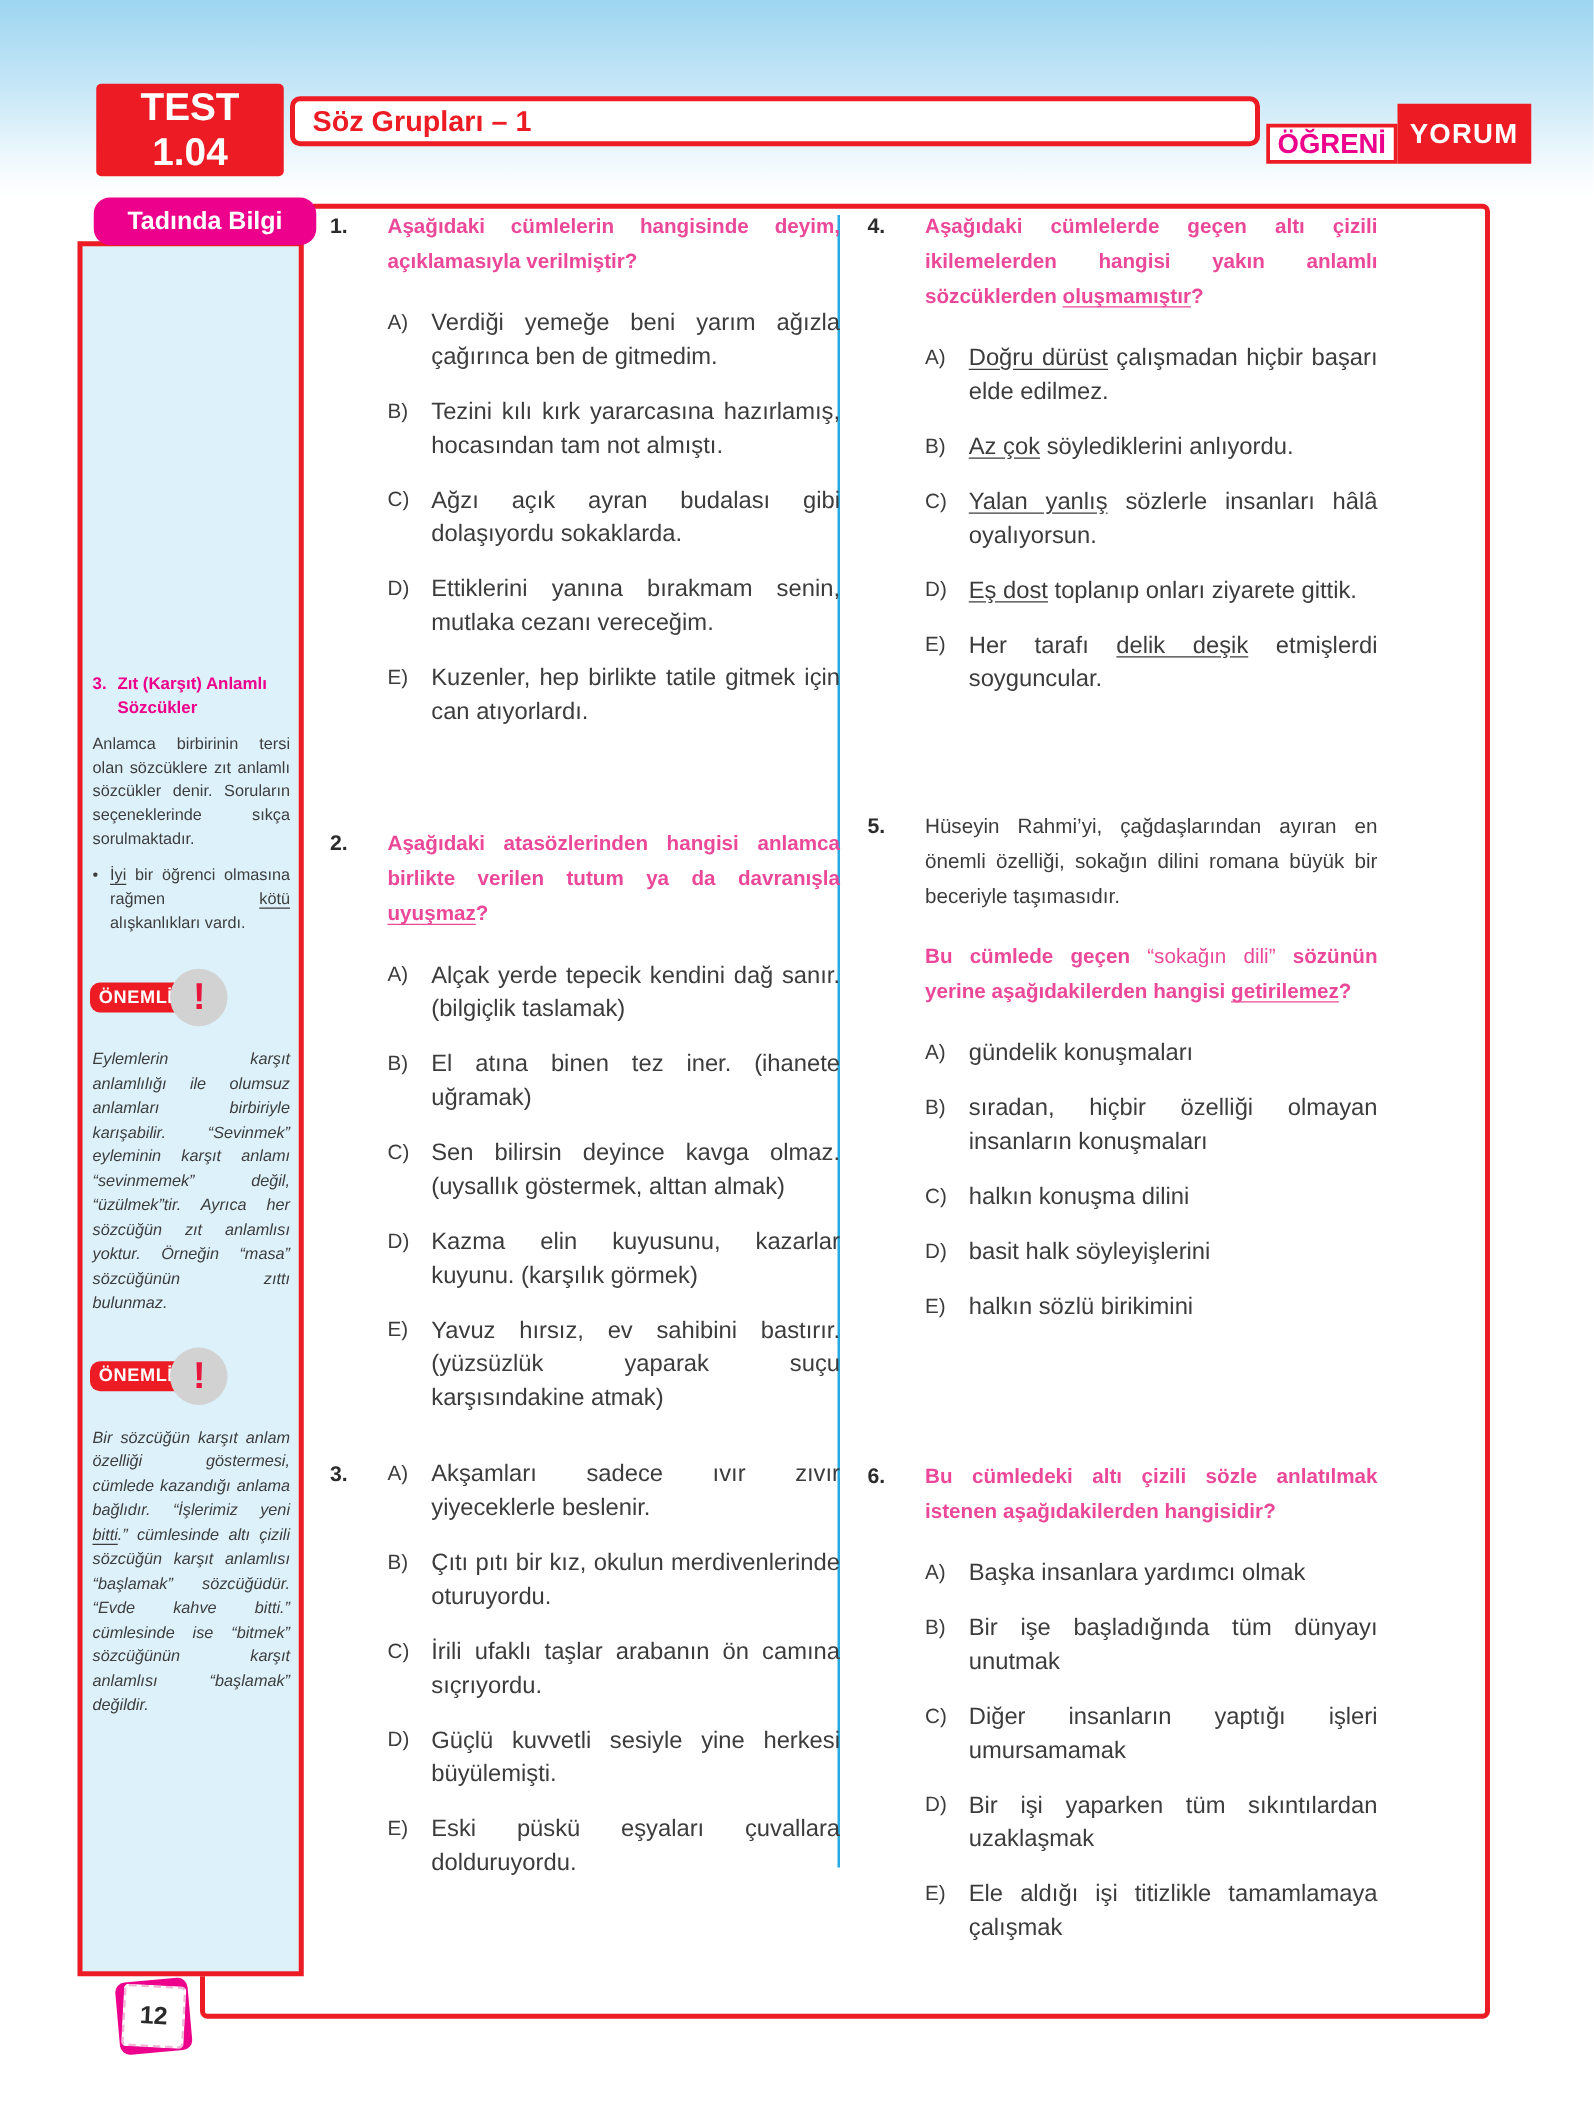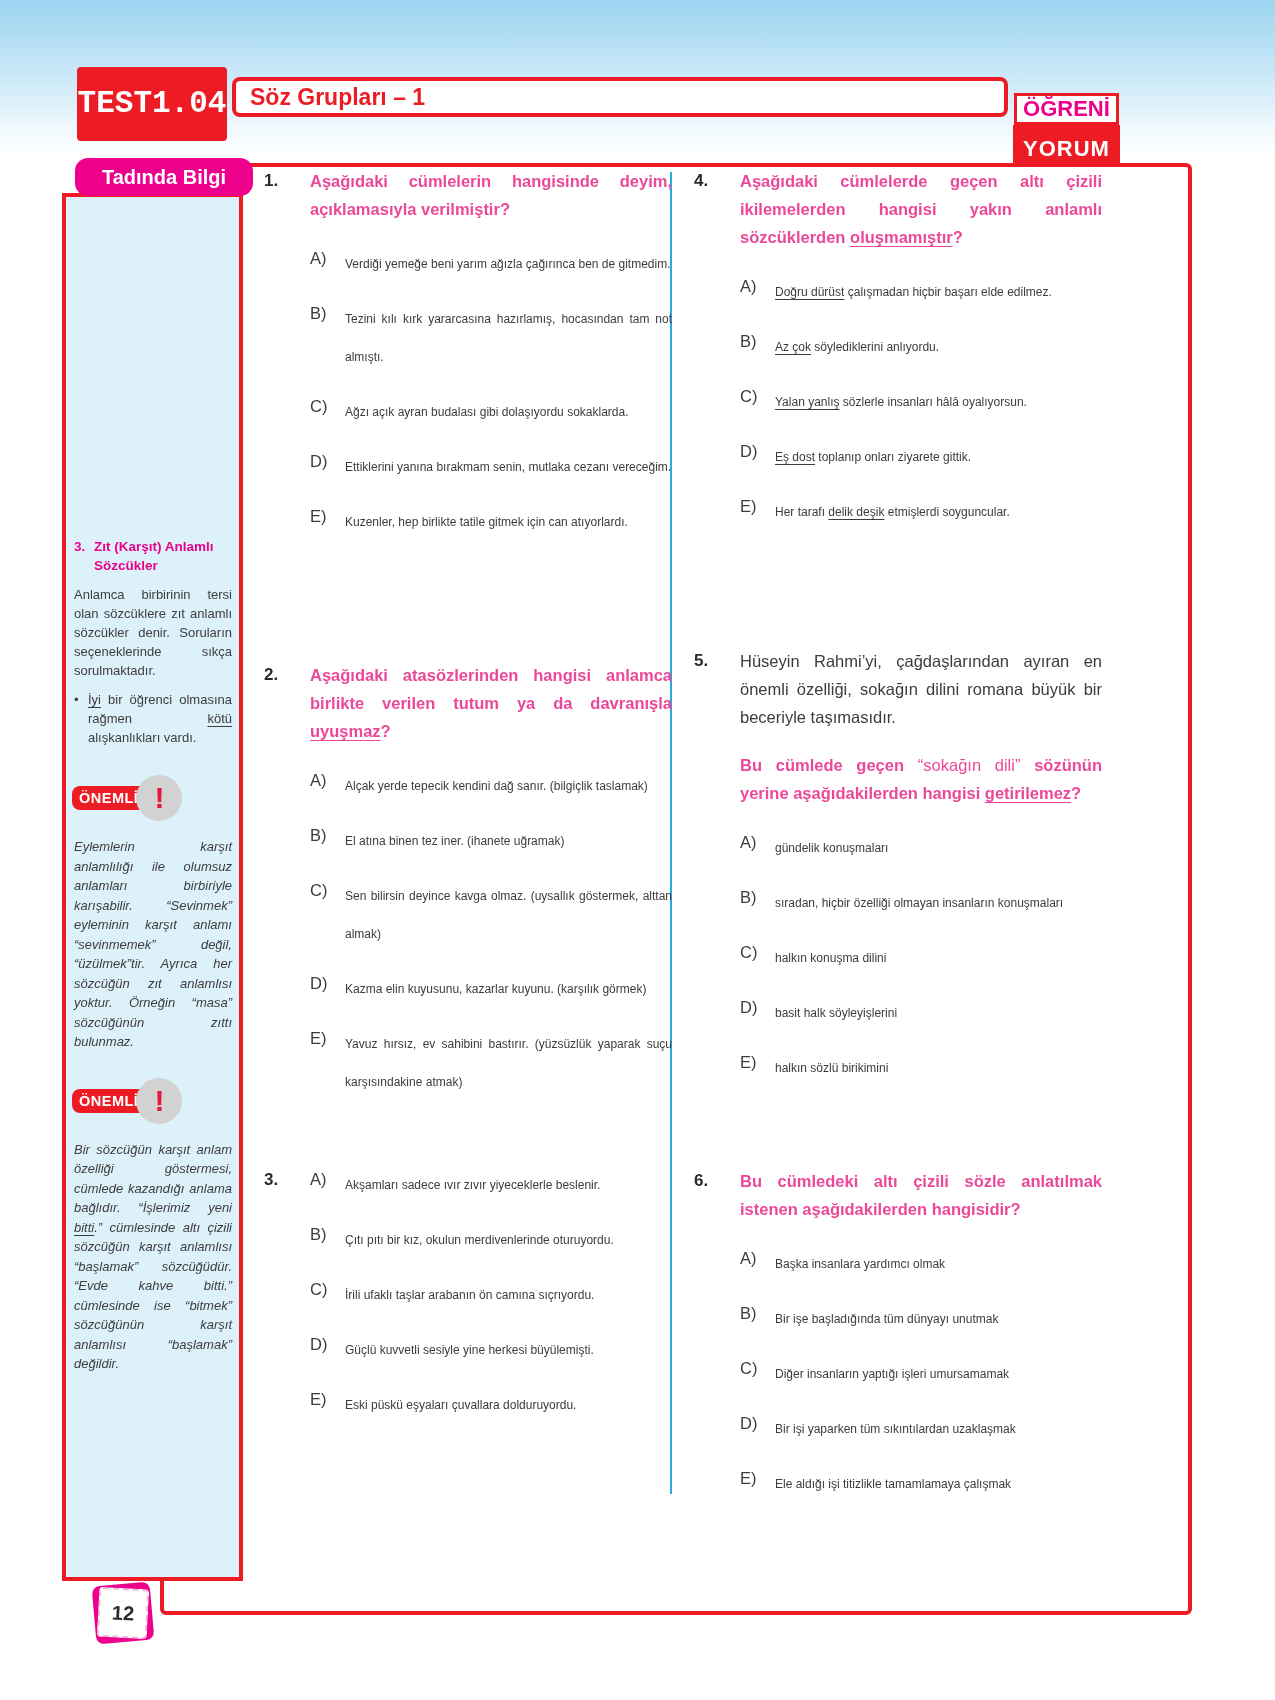--- a/index.html
+++ b/index.html
@@ -7,42 +7,42 @@
     width:1275px;height:1700px;background:#ffffff;position:relative;
     font-family:"Liberation Sans","DejaVu Sans",sans-serif;
     -webkit-font-smoothing:antialiased;
   }
   .page{position:absolute;inset:0;overflow:hidden;}
   
   .top-gradient{position:absolute;left:0;top:0;width:1275px;height:158px;
     background:linear-gradient(to bottom,#9dd5f0 0%,#c7e7f7 45%,#eef8fd 80%,#ffffff 100%);}
   .test-box{position:absolute;left:77px;top:67px;width:150px;height:74px;background:#ed1c24;
     border-radius:4px;color:#fff;font-weight:bold;font-size:31px;line-height:36px;
-    display:flex;flex-direction:row;align-items:center;justify-content:center;font-family:Liberation Mono, monospace;}
+    display:flex;flex-direction:column;align-items:center;justify-content:center;}
   .title-bar{position:absolute;left:232px;top:77px;width:776px;height:40px;background:#fff;
     border:4px solid #ed1c24;border-radius:8px;display:flex;align-items:center;box-sizing:border-box;}
   .title-bar span{color:#ed1c24;font-weight:bold;font-size:23px;padding-left:14px;}
-  .brand{position:absolute;left:1013px;top:93px;height:38px;display:flex;align-items:center;flex-direction:column;}
+  .brand{position:absolute;left:1013px;top:93px;height:38px;display:flex;align-items:flex-end;}
   .brand-left{background:#ffffff;border:3px solid #ed1c24;color:#ec008c;font-weight:bold;font-size:22px;
     display:flex;align-items:center;padding:0 6px;box-sizing:border-box;}
   .brand-right{background:#ed1c24;color:#ffffff;font-weight:bold;font-size:22px;letter-spacing:1px;
     display:flex;align-items:center;padding:11px 10px;}
   
   .main-frame{position:absolute;left:160px;top:163px;width:1032px;height:1452px;background:#fff;
     border:4px solid #ed1c24;border-radius:6px;box-sizing:border-box;}
   .divider{position:absolute;left:506px;top:5px;width:2px;height:1322px;background:#29abe2;}
   
   .q{position:absolute;display:flex;width:408px;color:#3c3c3c;}
   .qnum{width:46px;flex:0 0 46px;font-weight:bold;font-size:17px;color:#2b2b2b;line-height:28px;}
   .qbody{flex:1;}
   .qintro{margin:0 0 20px 0;font-size:16.5px;line-height:28px;text-align:justify;}
   .qstem{margin:0 0 22px 0;font-weight:bold;color:#ec4899;font-size:16.5px;line-height:28px;text-align:justify;}
   .opt{display:flex;margin-bottom:17px;}
   .opt-label{width:35px;flex:0 0 35px;font-size:16.5px;line-height:27px;}
-  .opt-text{flex:1;font-size:12px;line-height:38px;text-align:justify;}
+  .opt-text{flex:1;font-size:19px;line-height:27px;text-align:justify;}
   .u{text-decoration:underline;text-underline-offset:2.5px;}
   .b{font-weight:bold;}
   .n{font-weight:normal;}
   
   .sidebar{position:absolute;left:62px;top:193px;width:181px;height:1388px;background:#ddf1fa;
     border:4px solid #ed1c24;box-sizing:border-box;}
   .sb-content{padding:340px 7px 0 8px;color:#3d3d3d;}
   .sb-heading{display:flex;color:#ec008c;font-weight:bold;font-size:13.5px;line-height:19px;margin-bottom:10px;}
   .sb-hnum{width:20px;flex:0 0 20px;}
   .sb-p{margin:0 0 10px 0;font-size:13px;line-height:19px;text-align:justify;}

